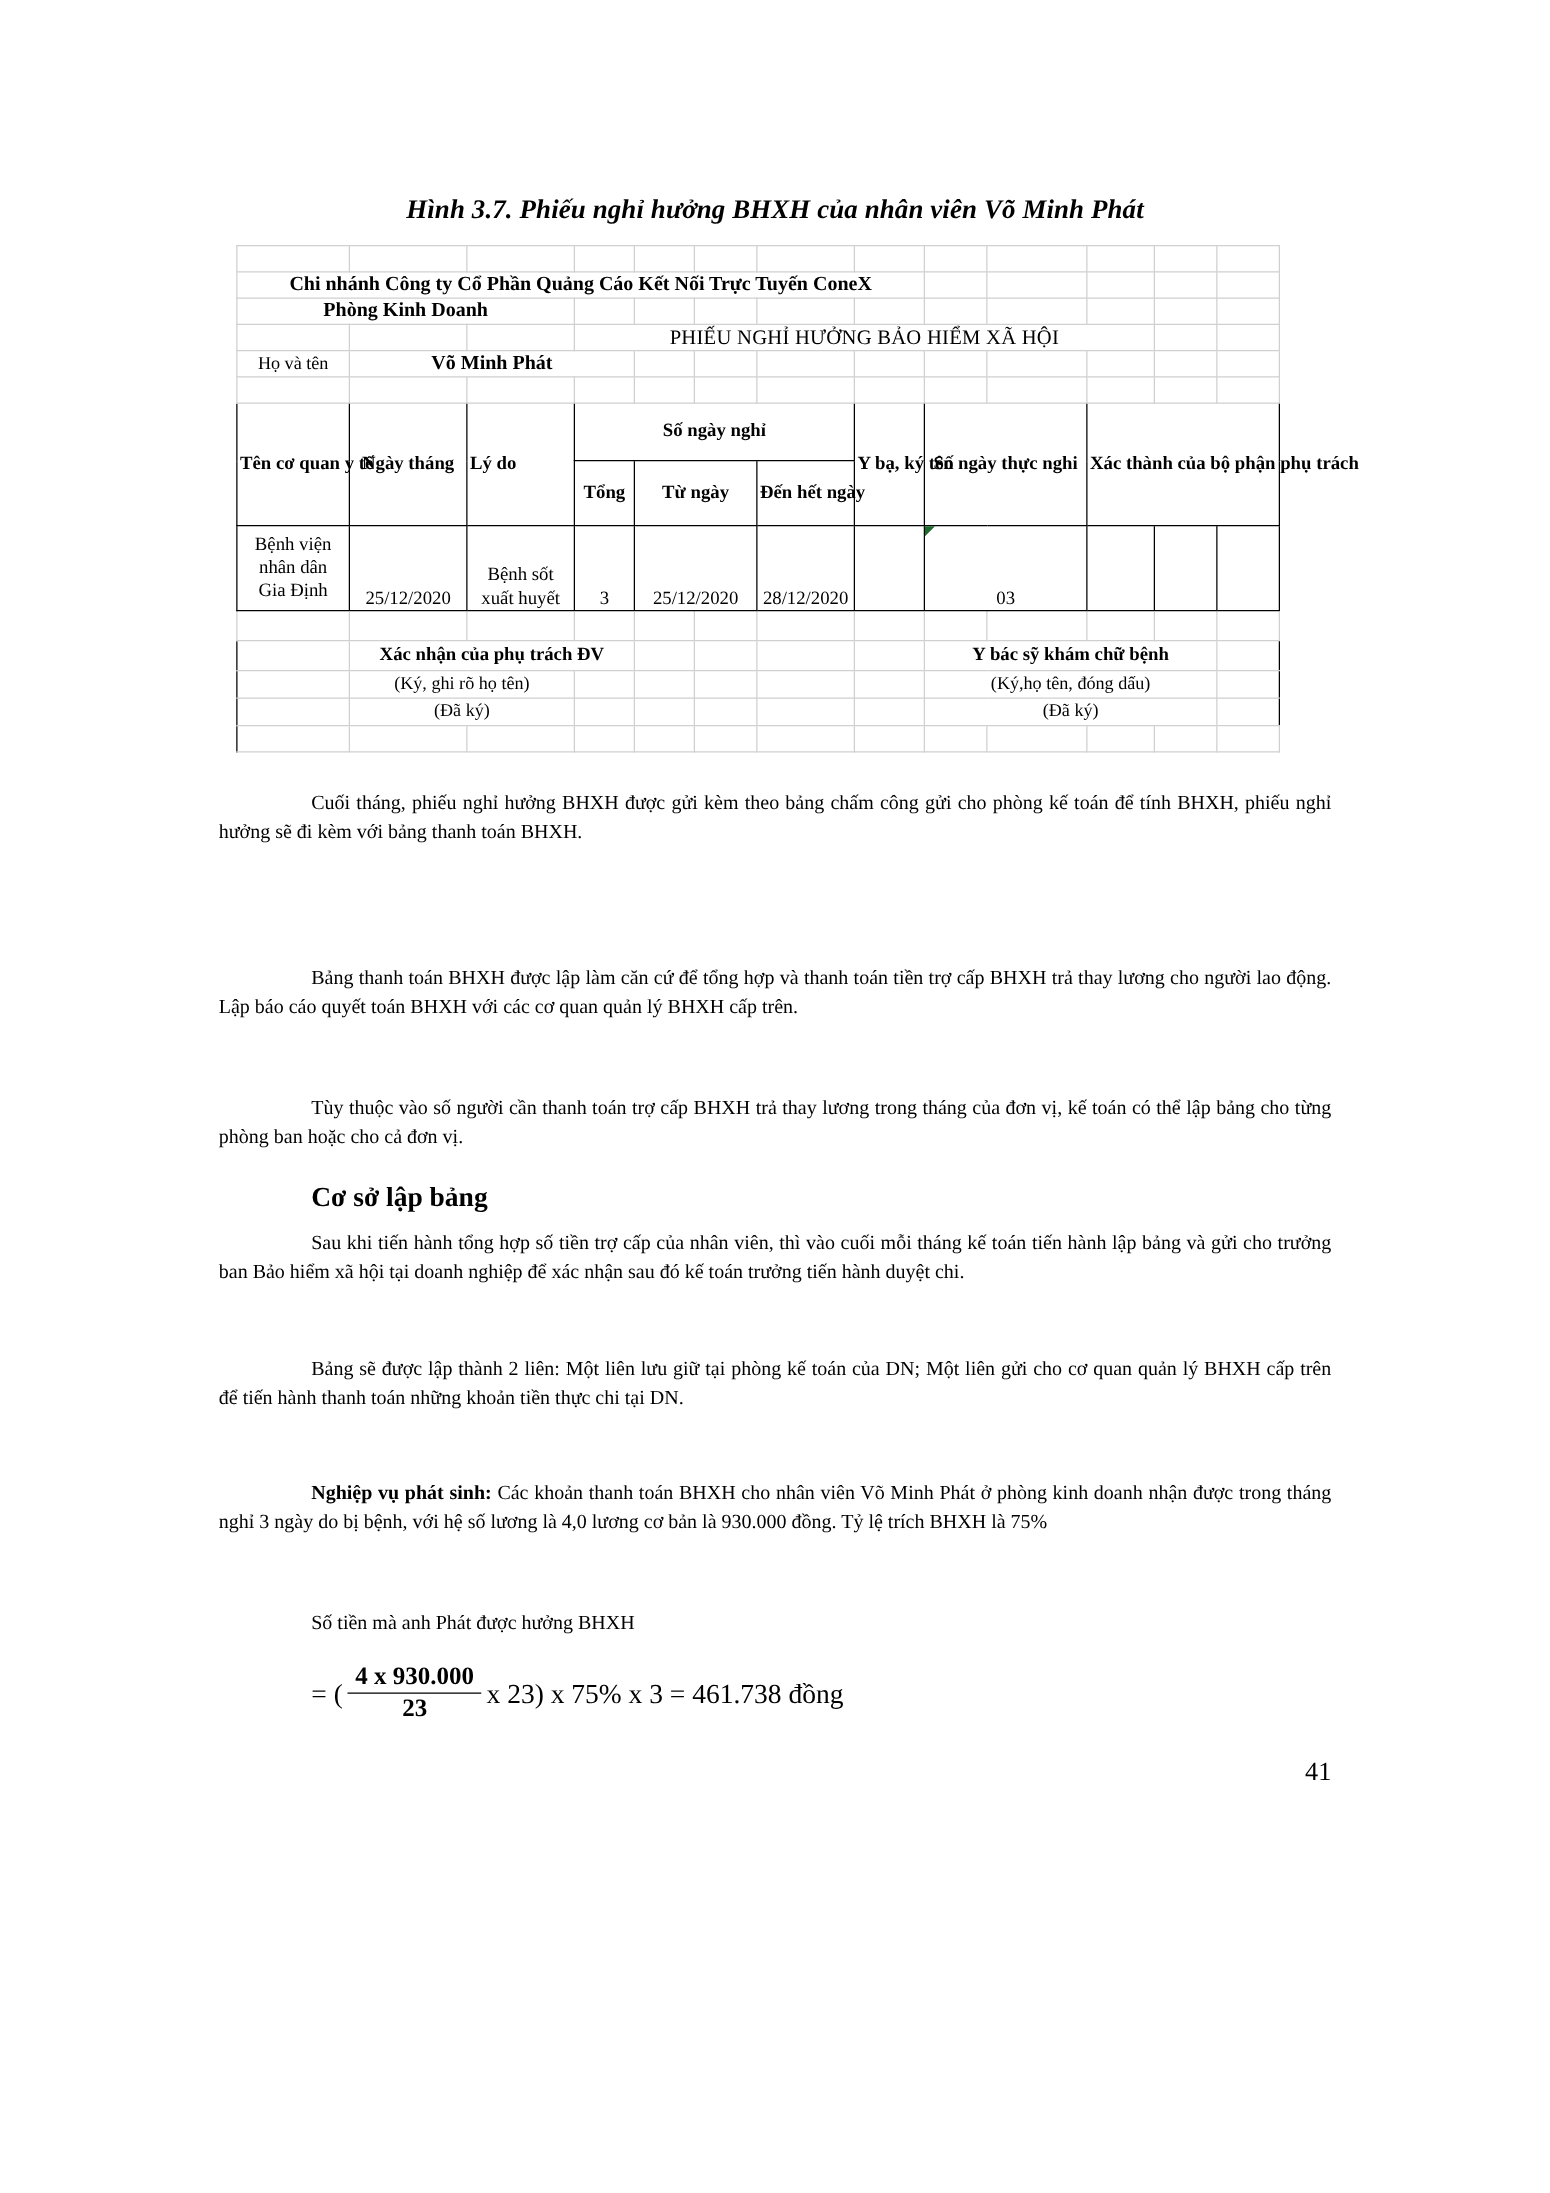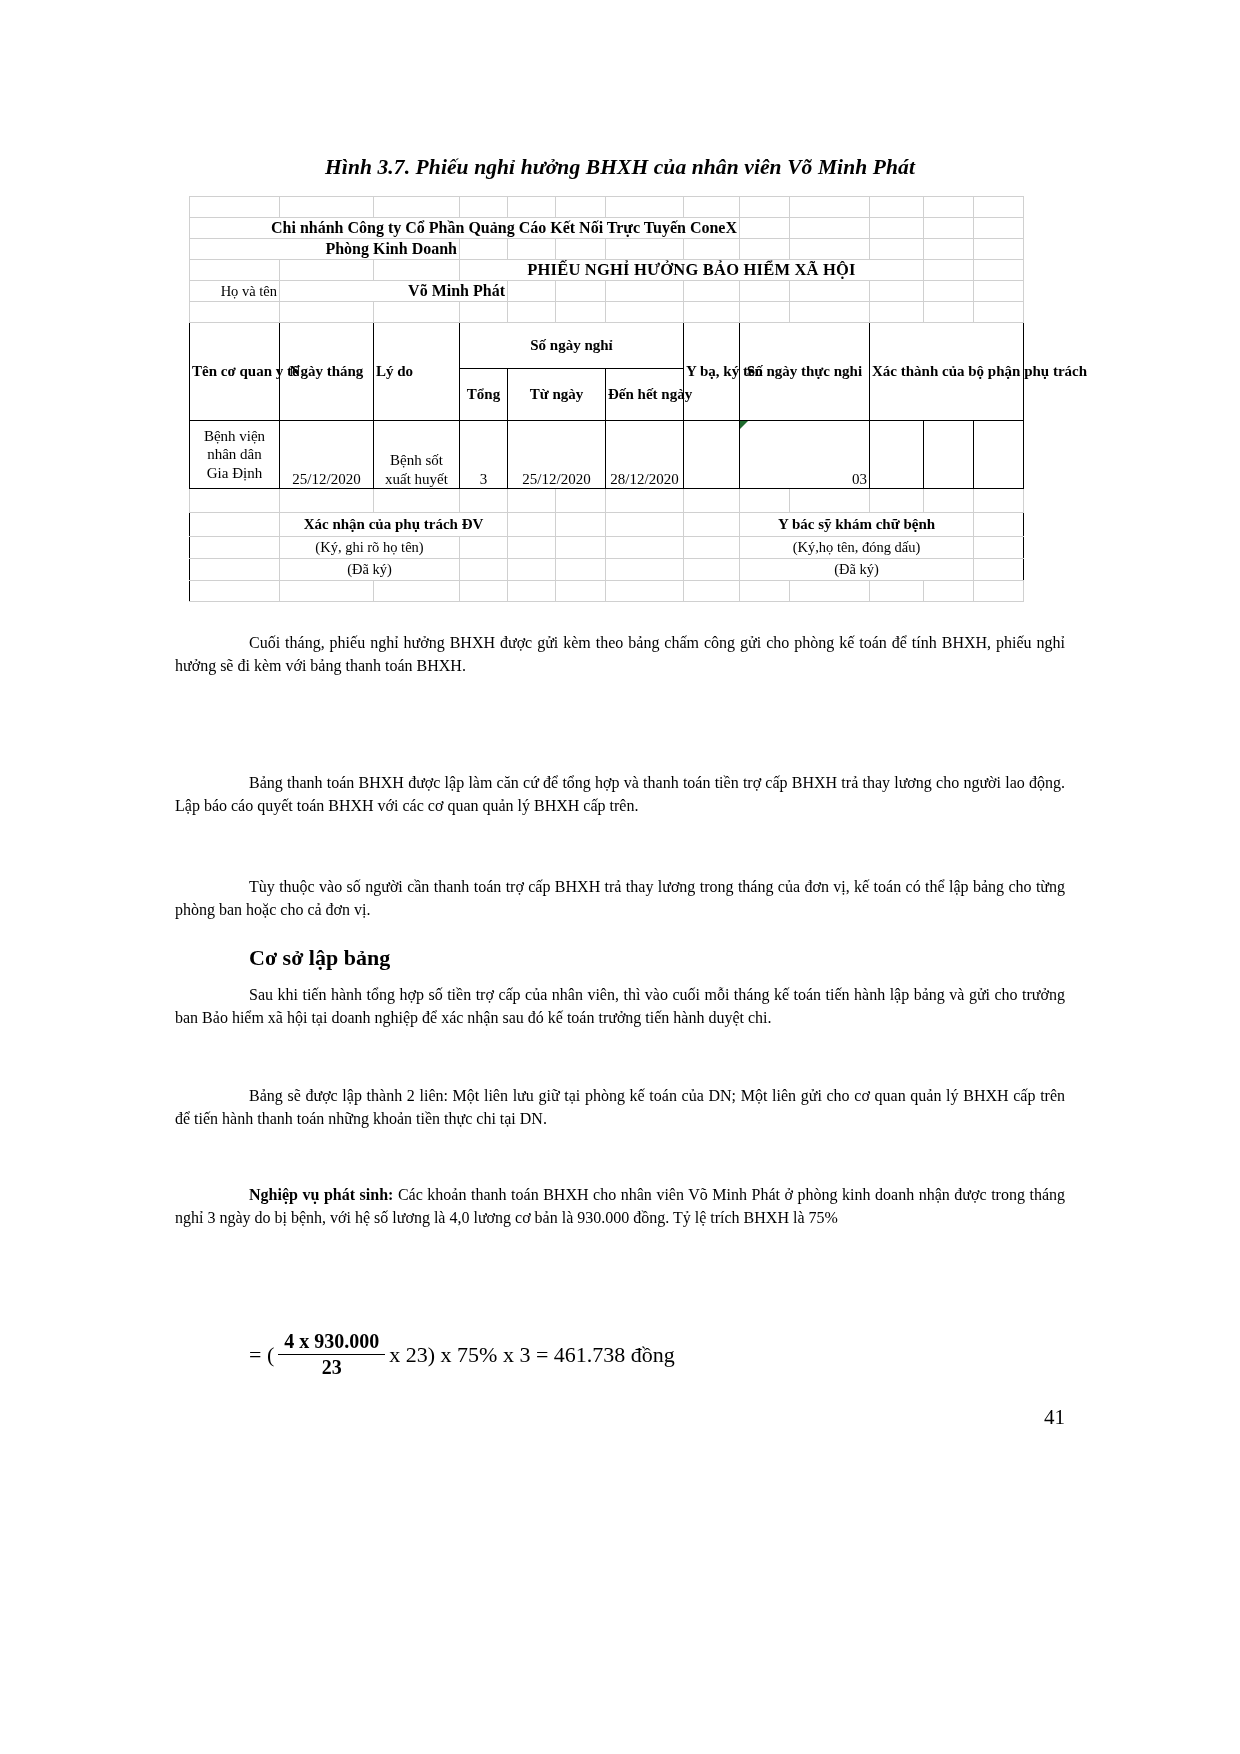--- a/index.html
+++ b/index.html
@@ -57,25 +57,25 @@
     white-space: nowrap;
   }
   .bd-l { border-left: 1.6px solid #000 !important; }
   .bd-r { border-right: 1.6px solid #000 !important; }
   .bd-all {
     border: 1.3px solid #000 !important;
   }
 
   .b      { font-weight: bold; }
   .ctr    { text-align: center; }
-  .lft    { text-align: right; font-family: Liberation Serif, serif; }
+  .lft    { text-align: center; font-family: Liberation Serif, serif; }
   .wrapc  { white-space: normal; text-align: center; line-height: 1.22; }
 
   .title-doc {
-    font-weight: bold;
+    font-weight: normal;
     font-size: 16.5px;
     letter-spacing: 0.2px;
   }
   .org {
     font-weight: bold;
     font-size: 16px;
   }
   .small-lbl { font-size: 14.5px; }
 
   .cellnote { position: relative; }
@@ -362,20 +362,21 @@
   <div class="body-text indent" style="top:876px">Tùy thuộc vào số người cần thanh toán trợ cấp BHXH trả thay lương trong tháng của đơn vị, kế toán có thể lập bảng cho từng phòng ban hoặc cho cả đơn vị.</div>
 
   <div class="heading" style="top:945px">Cơ sở lập bảng</div>
 
   <div class="body-text indent" style="top:984px">Sau khi tiến hành tổng hợp số tiền trợ cấp của nhân viên, thì vào cuối mỗi tháng kế toán tiến hành lập bảng và gửi cho trưởng ban Bảo hiểm xã hội tại doanh nghiệp để xác nhận sau đó kế toán trưởng tiến hành duyệt chi.</div>
 
   <div class="body-text indent" style="top:1085px">Bảng sẽ được lập thành 2 liên: Một liên lưu giữ tại phòng kế toán của DN; Một liên gửi cho cơ quan quản lý BHXH cấp trên để tiến hành thanh toán những khoản tiền thực chi tại DN.</div>
 
   <div class="body-text indent" style="top:1184px"><span class="b">Nghiệp vụ phát sinh:</span><span> Các khoản thanh toán BHXH cho nhân viên Võ Minh Phát ở phòng kinh doanh nhận được trong tháng nghỉ 3 ngày do bị bệnh, với hệ số lương là 4,0 lương cơ bản là 930.000 đồng. Tỷ lệ trích BHXH là 75%</span></div>
 
+  <div class="body-text indent" style="top:1288px">Số tiền mà anh Phát được hưởng BHXH</div>
 
   <div class="formula" style="top:1330px">
     <span>= (</span>
     <span class="frac">
       <span class="num">4 x 930.000</span>
       <span class="den">23</span>
     </span>
     <span> x 23) x 75% x 3 = 461.738 đồng</span>
   </div>
 

